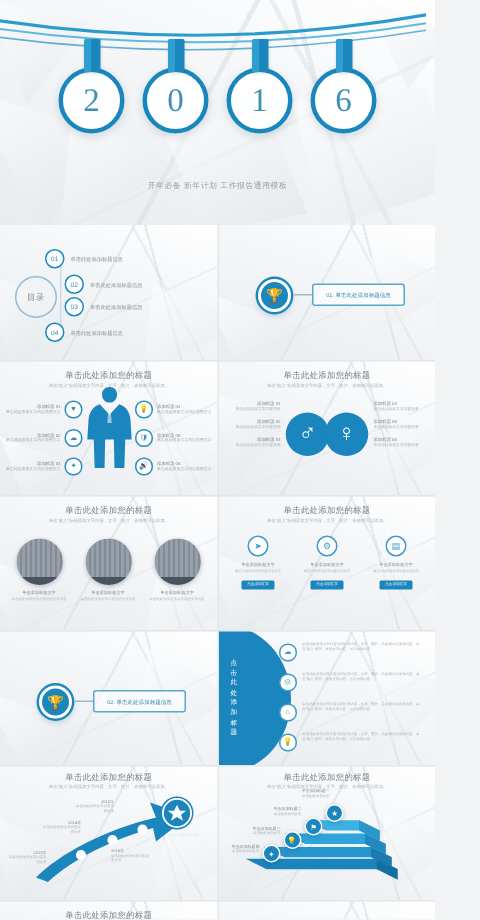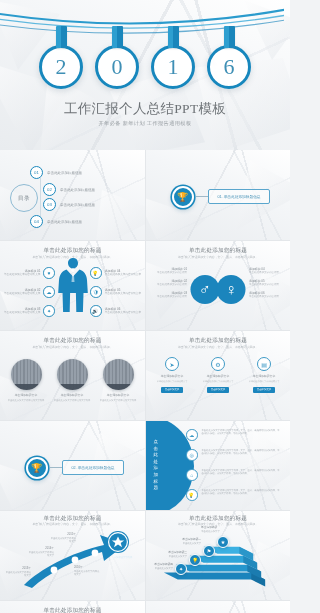--- a/index.html
+++ b/index.html
@@ -245,21 +245,20 @@
       <div class="tag">
         <div class="pin"></div>
         <div class="disc">1</div>
       </div>
       <div class="tag">
         <div class="pin"></div>
         <div class="disc">6</div>
       </div>
     </div>
 
-    <div class="ttl">工作汇报个人总结PPT模板</div>
     <div class="sub">开年必备 新年计划 工作报告通用模板</div>
   </section>
 
   <div class="row">
 
     <div class="slide cell">
       <div class="poly" style="left:-15px;top:30px;width:60px;height:70px;clip-path:polygon(0 0,100% 35%,45% 100%)"></div>
       <div class="poly" style="left:95px;top:40px;width:70px;height:60px;clip-path:polygon(10% 0,100% 40%,0 100%)"></div>
       <div class="toc-line"></div>
       <div class="toc-ring">目录</div>

